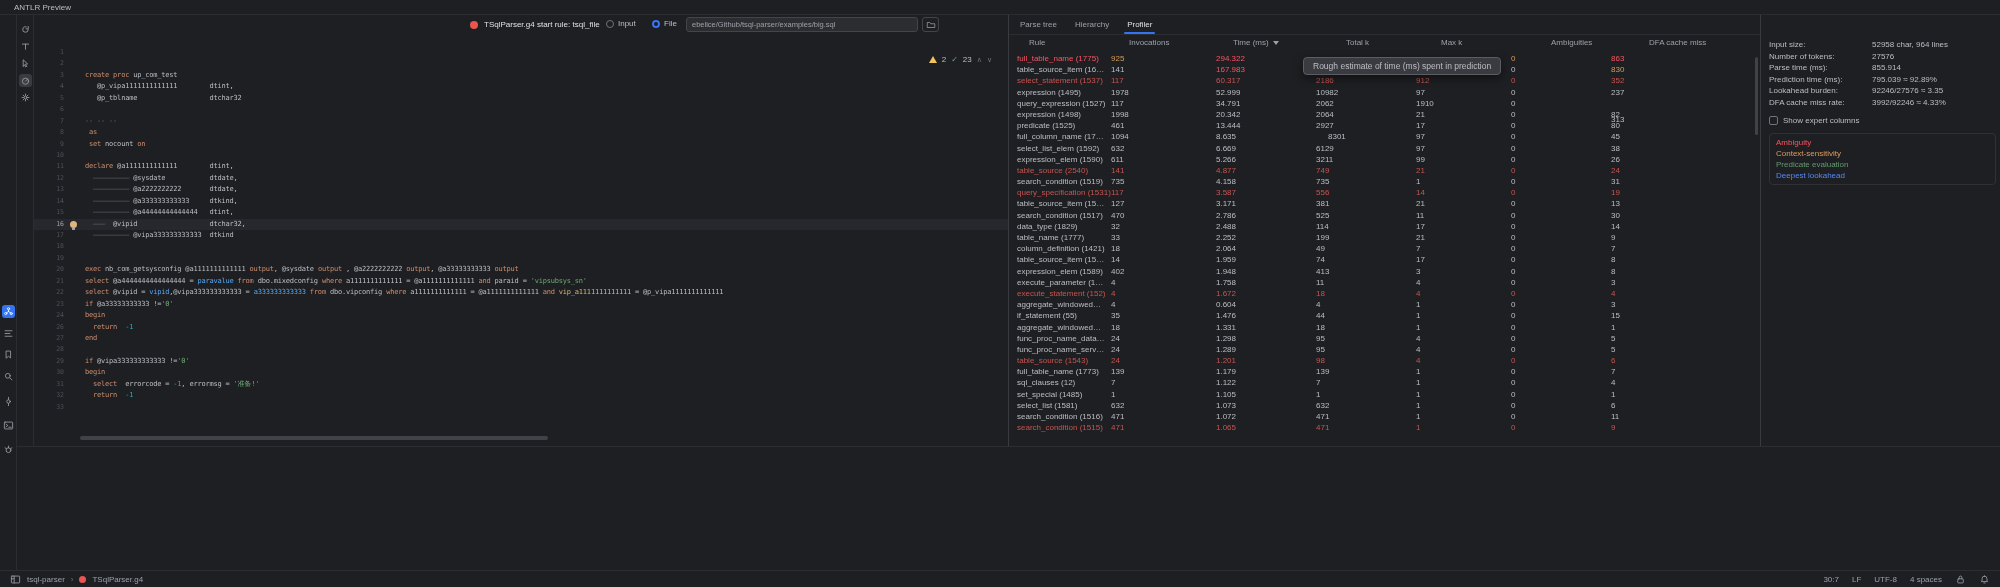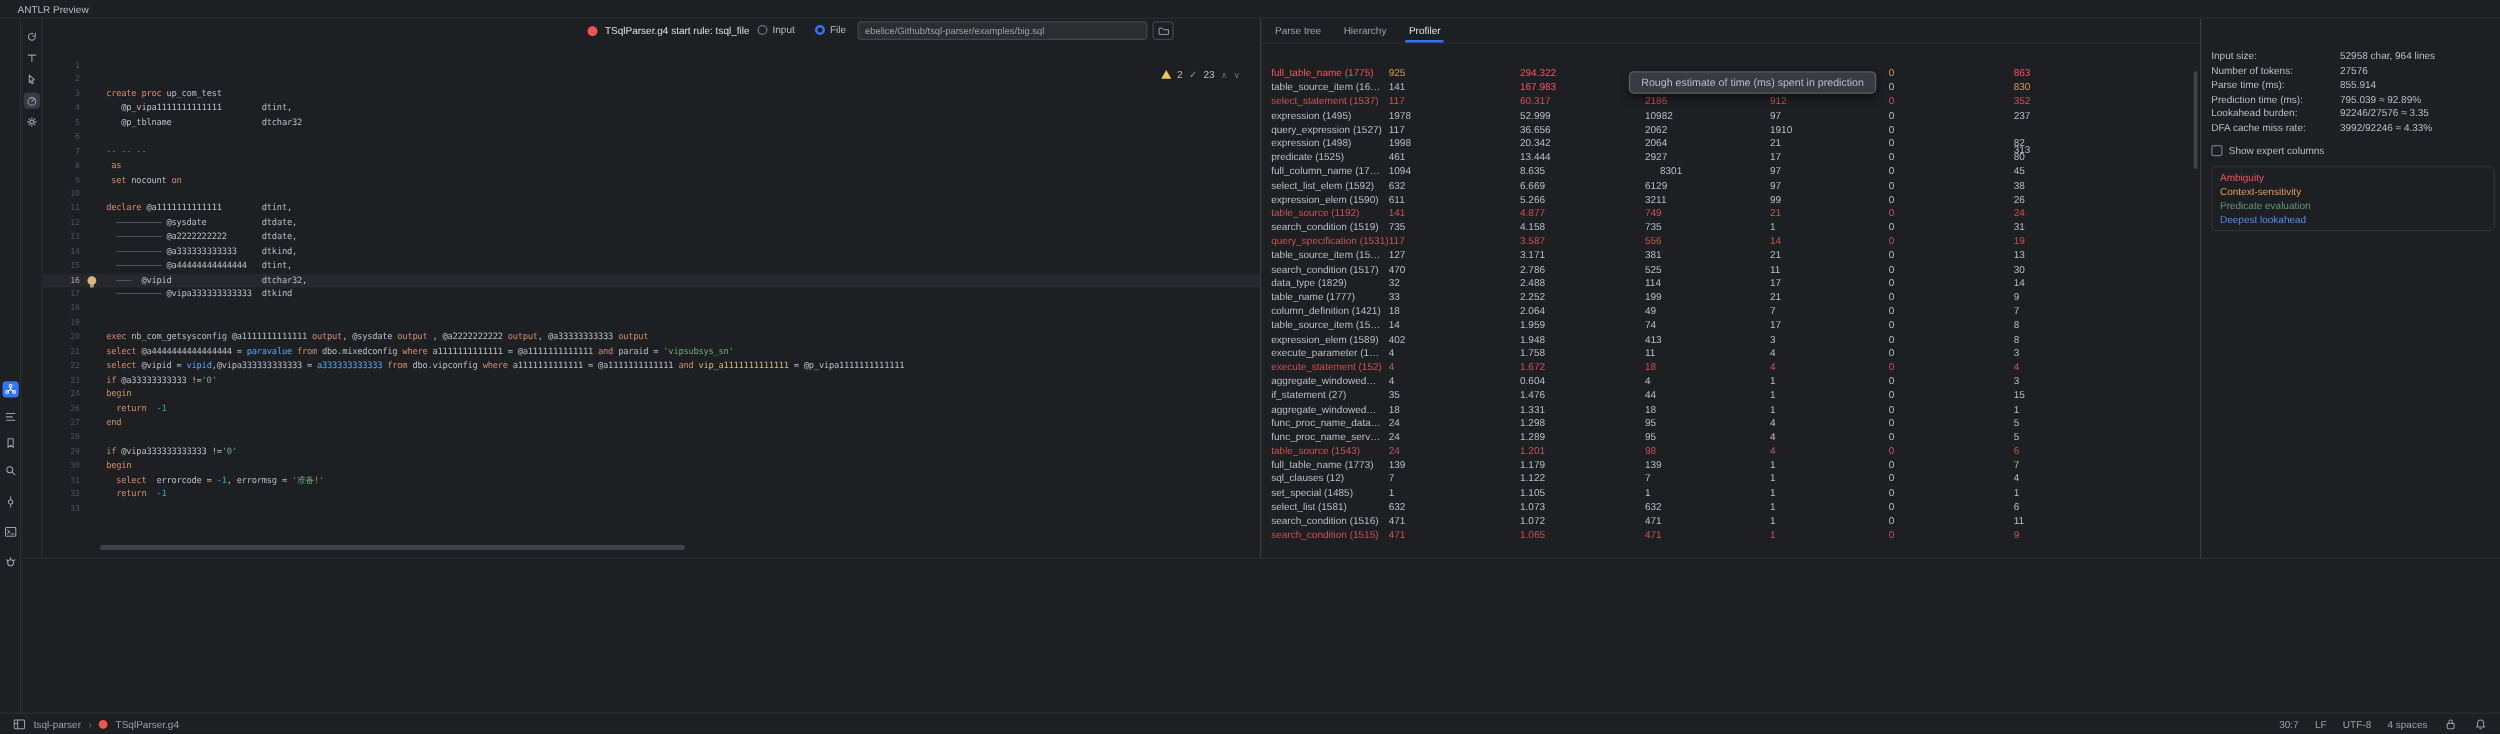--- a/index.html
+++ b/index.html
@@ -250,20 +250,29 @@
     <span class="bulb"></span>
     <div class="hscroll"></div>
   </div>
 
   <div class="rpanel">
     <div class="tabs">
         <div class="tab">Parse tree</div>
         <div class="tab">Hierarchy</div>
         <div class="tab active">Profiler</div>
       </div>
+    <div class="thead">
+        <span class="th" style="left: 20px;">Rule</span>
+        <span class="th" style="left: 120px;">Invocations</span>
+        <span class="th" style="left: 224px;">Time (ms)<i class="sortarr"></i></span>
+        <span class="th" style="left: 337px;">Total k</span>
+        <span class="th" style="left: 432px;">Max k</span>
+        <span class="th" style="left: 542px;">Ambiguities</span>
+        <span class="th" style="left: 640px;">DFA cache miss</span>
+      </div>
     <div class="tbody">
         <div class="tr">
           <span class="td red" style="left: 8px;">full_table_name (1775)</span>
           <span class="td orn" style="left: 102px;">925</span>
           <span class="td red" style="left: 207px;">294.322</span>
           <span class="td" style="left: 307px;"></span>
           <span class="td" style="left: 407px;"></span>
           <span class="td orn" style="left: 502px;">0</span>
           <span class="td red" style="left: 602px;">863</span>
         </div>
@@ -290,21 +299,21 @@
           <span class="td" style="left: 102px;">1978</span>
           <span class="td" style="left: 207px;">52.999</span>
           <span class="td" style="left: 307px;">10982</span>
           <span class="td" style="left: 407px;">97</span>
           <span class="td" style="left: 502px;">0</span>
           <span class="td" style="left: 602px;">237</span>
         </div>
         <div class="tr">
           <span class="td" style="left: 8px;">query_expression (1527)</span>
           <span class="td" style="left: 102px;">117</span>
-          <span class="td" style="left: 207px;">36.656</span>
+          <span class="td" style="left: 207px;">34.791</span>
           <span class="td" style="left: 307px;">2062</span>
           <span class="td" style="left: 407px;">1910</span>
           <span class="td" style="left: 502px;">0</span>
           <span class="td" style="left: 602px; margin-top: 16px;">313</span>
         </div>
         <div class="tr">
           <span class="td" style="left: 8px;">expression (1498)</span>
           <span class="td" style="left: 102px;">1998</span>
           <span class="td" style="left: 207px;">20.342</span>
           <span class="td" style="left: 307px;">2064</span>
@@ -342,21 +351,21 @@
         <div class="tr">
           <span class="td" style="left: 8px;">expression_elem (1590)</span>
           <span class="td" style="left: 102px;">611</span>
           <span class="td" style="left: 207px;">5.266</span>
           <span class="td" style="left: 307px;">3211</span>
           <span class="td" style="left: 407px;">99</span>
           <span class="td" style="left: 502px;">0</span>
           <span class="td" style="left: 602px;">26</span>
         </div>
         <div class="tr red">
-          <span class="td" style="left: 8px;">table_source (1192)</span>
+          <span class="td" style="left: 8px;">table_source (2540)</span>
           <span class="td" style="left: 102px;">141</span>
           <span class="td" style="left: 207px;">4.877</span>
           <span class="td" style="left: 307px;">749</span>
           <span class="td" style="left: 407px;">21</span>
           <span class="td" style="left: 502px;">0</span>
           <span class="td" style="left: 602px;">24</span>
         </div>
         <div class="tr">
           <span class="td" style="left: 8px;">search_condition (1519)</span>
           <span class="td" style="left: 102px;">735</span>
@@ -459,21 +468,21 @@
         <div class="tr">
           <span class="td" style="left: 8px;">aggregate_windowed…</span>
           <span class="td" style="left: 102px;">4</span>
           <span class="td" style="left: 207px;">0.604</span>
           <span class="td" style="left: 307px;">4</span>
           <span class="td" style="left: 407px;">1</span>
           <span class="td" style="left: 502px;">0</span>
           <span class="td" style="left: 602px;">3</span>
         </div>
         <div class="tr">
-          <span class="td" style="left: 8px;">if_statement (27)</span>
+          <span class="td" style="left: 8px;">if_statement (55)</span>
           <span class="td" style="left: 102px;">35</span>
           <span class="td" style="left: 207px;">1.476</span>
           <span class="td" style="left: 307px;">44</span>
           <span class="td" style="left: 407px;">1</span>
           <span class="td" style="left: 502px;">0</span>
           <span class="td" style="left: 602px;">15</span>
         </div>
         <div class="tr">
           <span class="td" style="left: 8px;">aggregate_windowed…</span>
           <span class="td" style="left: 102px;">18</span>

